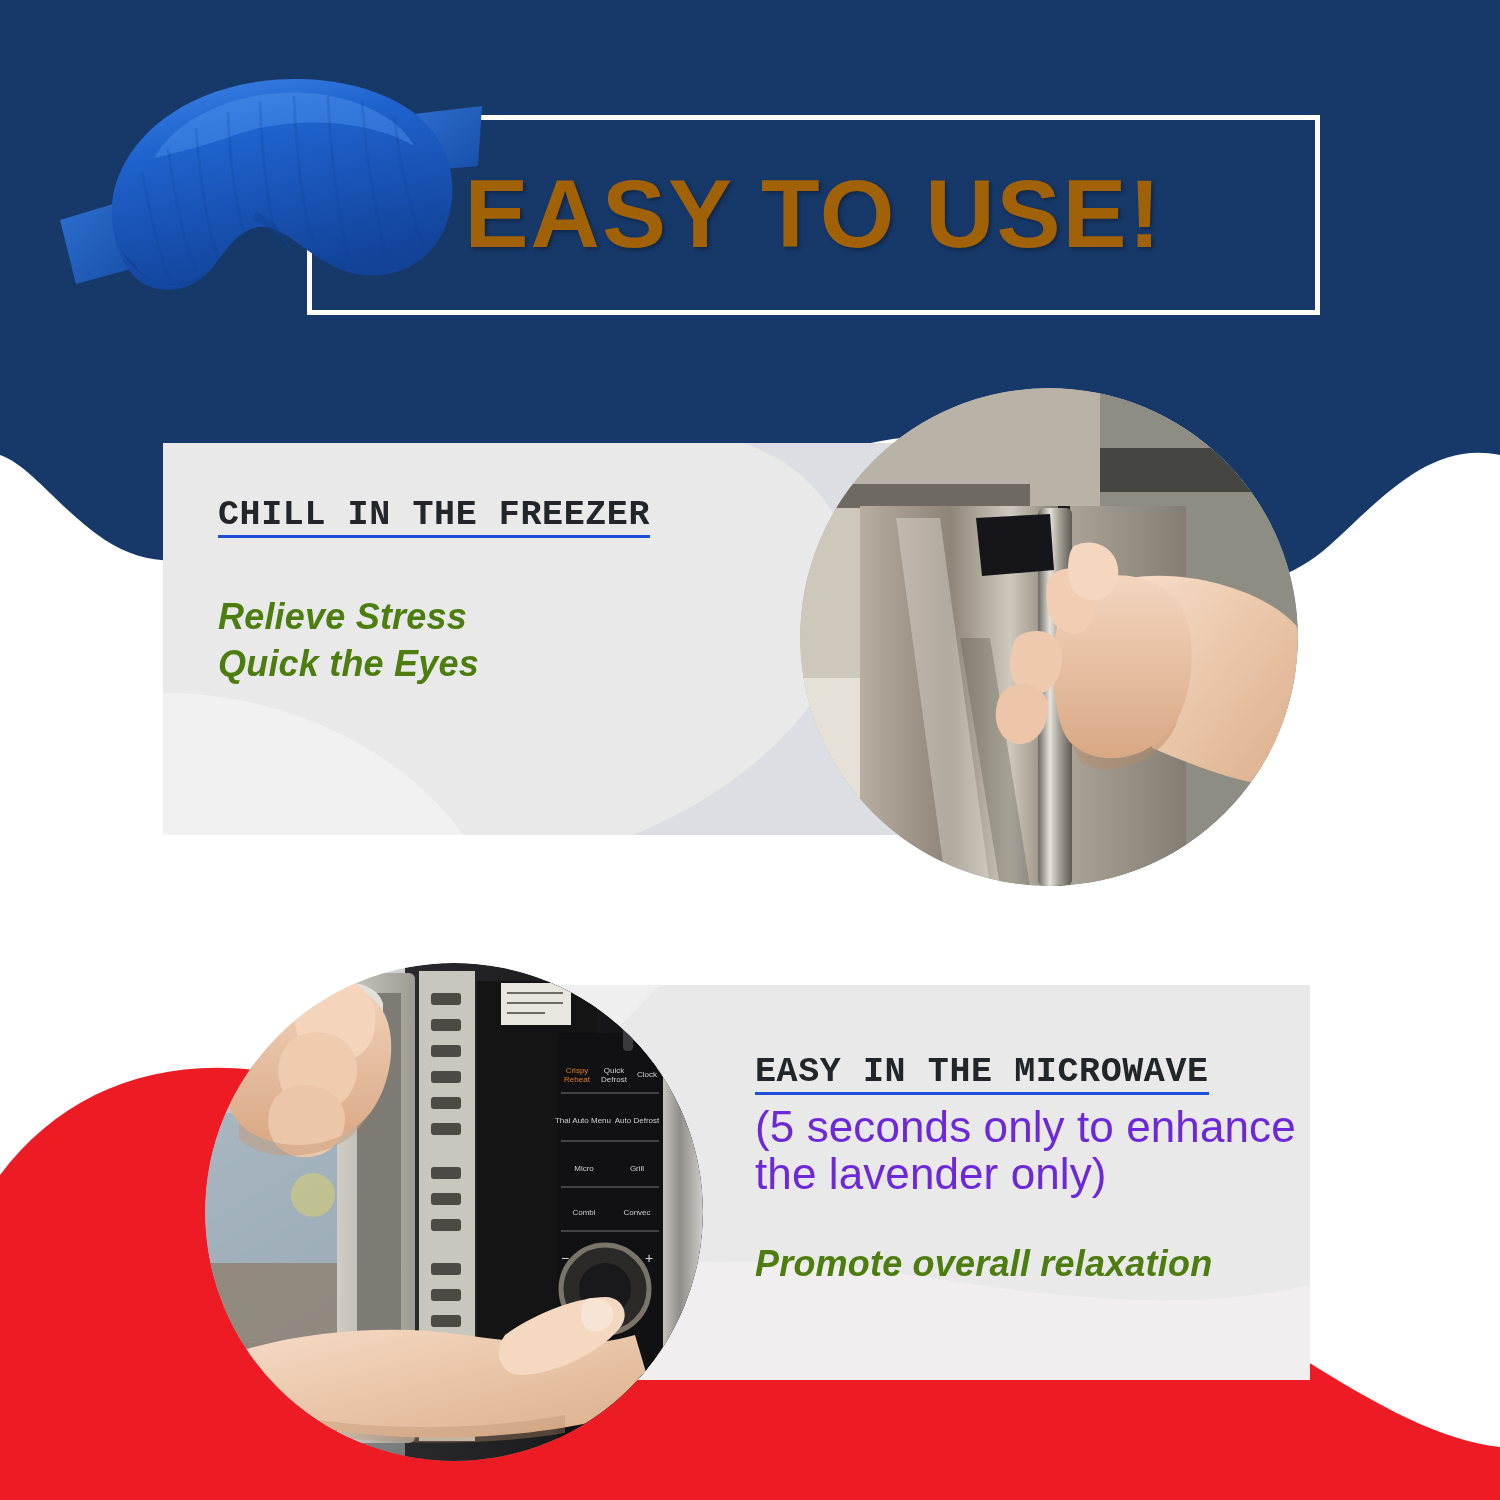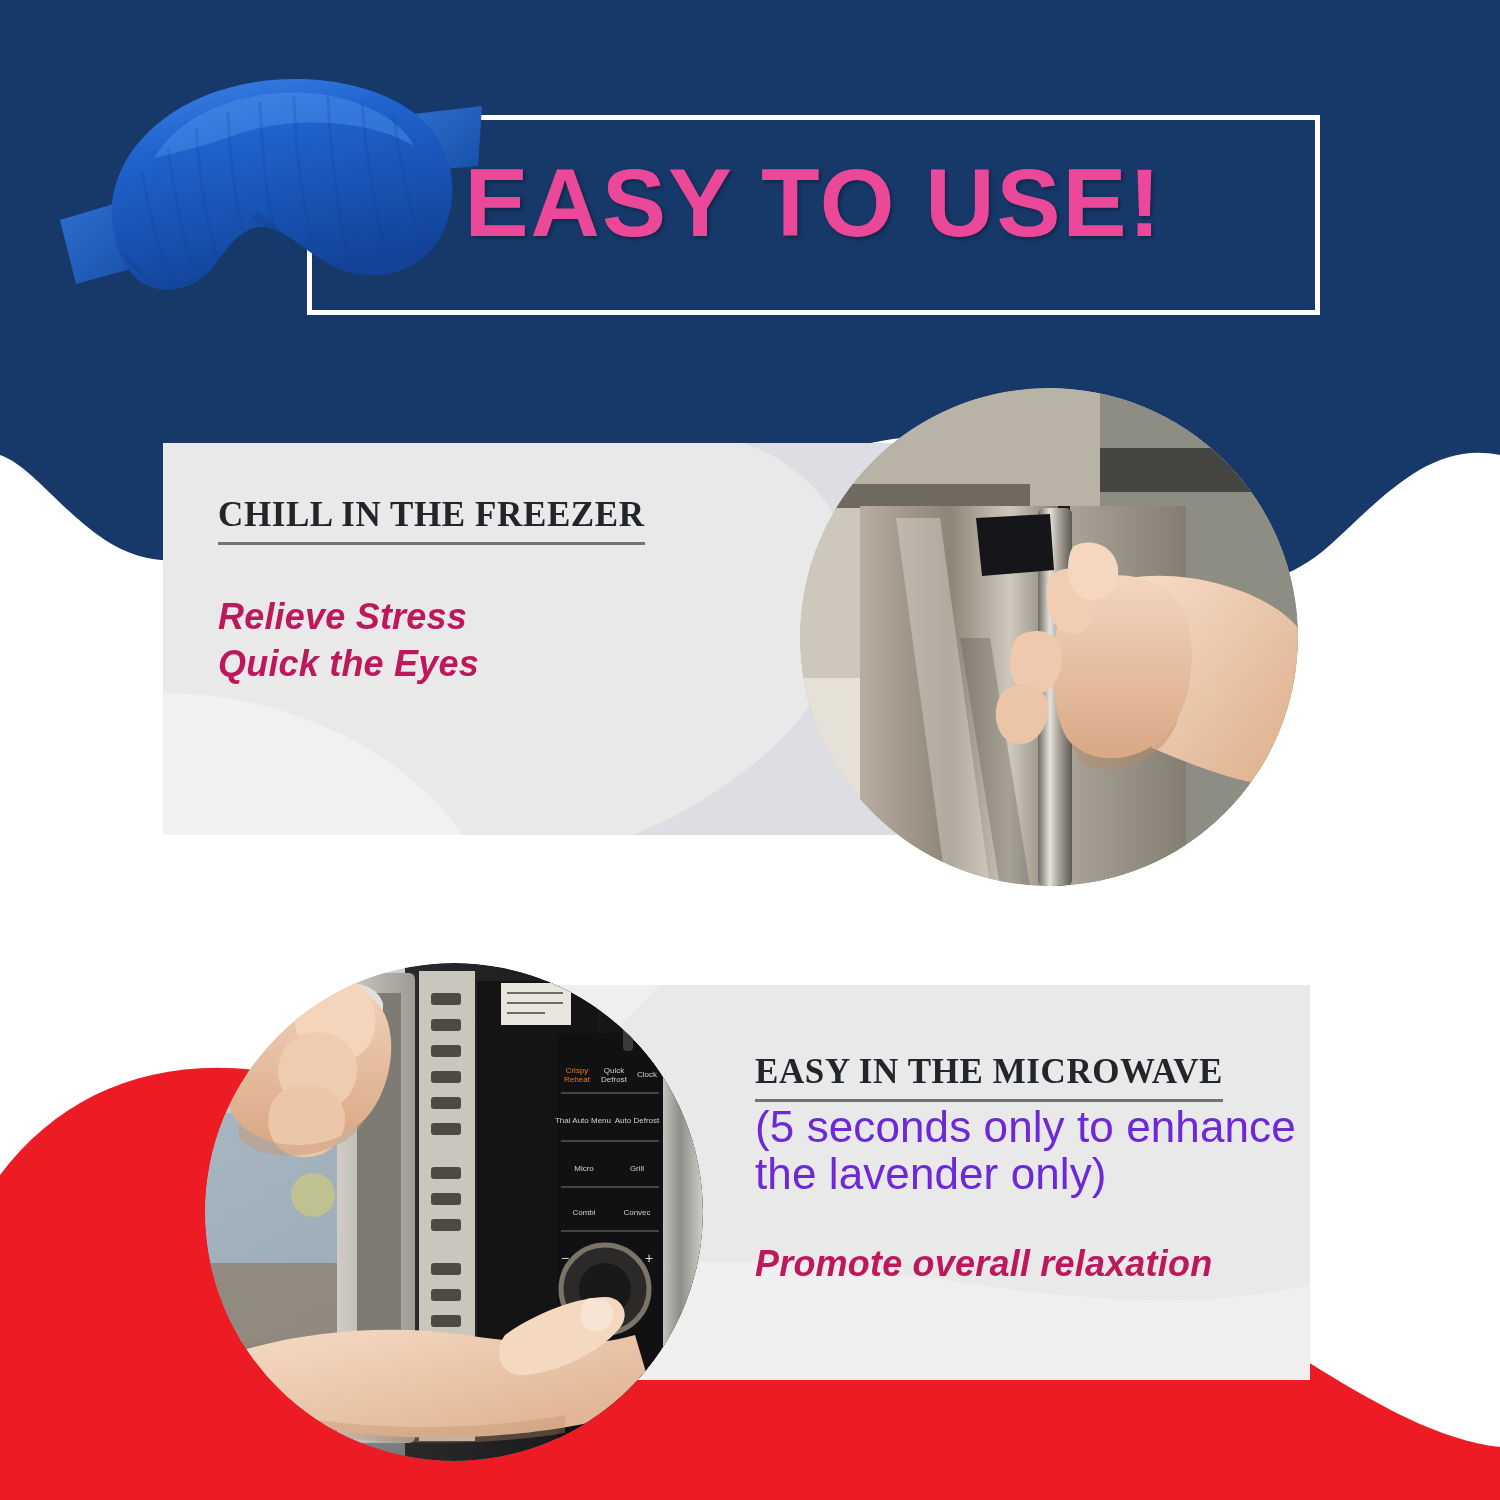--- a/index.html
+++ b/index.html
@@ -19,23 +19,23 @@
   
   .header-box{
     position:absolute;
     left:307px;top:115px;width:1013px;height:200px;
     border:5px solid #ffffff;
     box-sizing:border-box;
     z-index:5;
   }
   .header-title{
     position:absolute;
-    left:307px;top:138px;width:1013px;
+    left:307px;top:149px;width:1013px;
     text-align:center;
-    color:#ec4899;
+    color:#a16207;
     font-size:96px;
     font-weight:bold;
     letter-spacing:2px;
     line-height:130px;
     z-index:6;
     text-shadow:2px 2px 4px rgba(0,0,0,.35);
     font-family:"Liberation Sans", sans-serif;
   }
 
   
@@ -55,31 +55,30 @@
 
   .panel-swoosh{position:absolute;left:0;top:0;width:100%;height:100%;}
 
   
   .txt{position:absolute;z-index:7;}
   .head-line{
     font-size:35px;
     font-weight:bold;
     color:#22262b;
     letter-spacing:.6px;
-    border-bottom:3px solid #737373;
+    border-bottom:3px solid #1d4ed8;
     display:inline-block;
-    padding-bottom:7px;
     white-space:nowrap;
-    font-family:Liberation Serif, serif;
+    font-family:Liberation Mono, monospace;
   }
   .sub-italic{
     font-size:36px;
     font-weight:bold;
     font-style:italic;
-    color:#be185d;
+    color:#4d7c0f;
     line-height:47px;
     letter-spacing:.2px;
     font-family:"Liberation Sans", sans-serif;
   }
   .paren{
     font-size:44px;
     font-weight:normal;
     color:#6d28d9;
     line-height:47px;
     letter-spacing:.1px;

